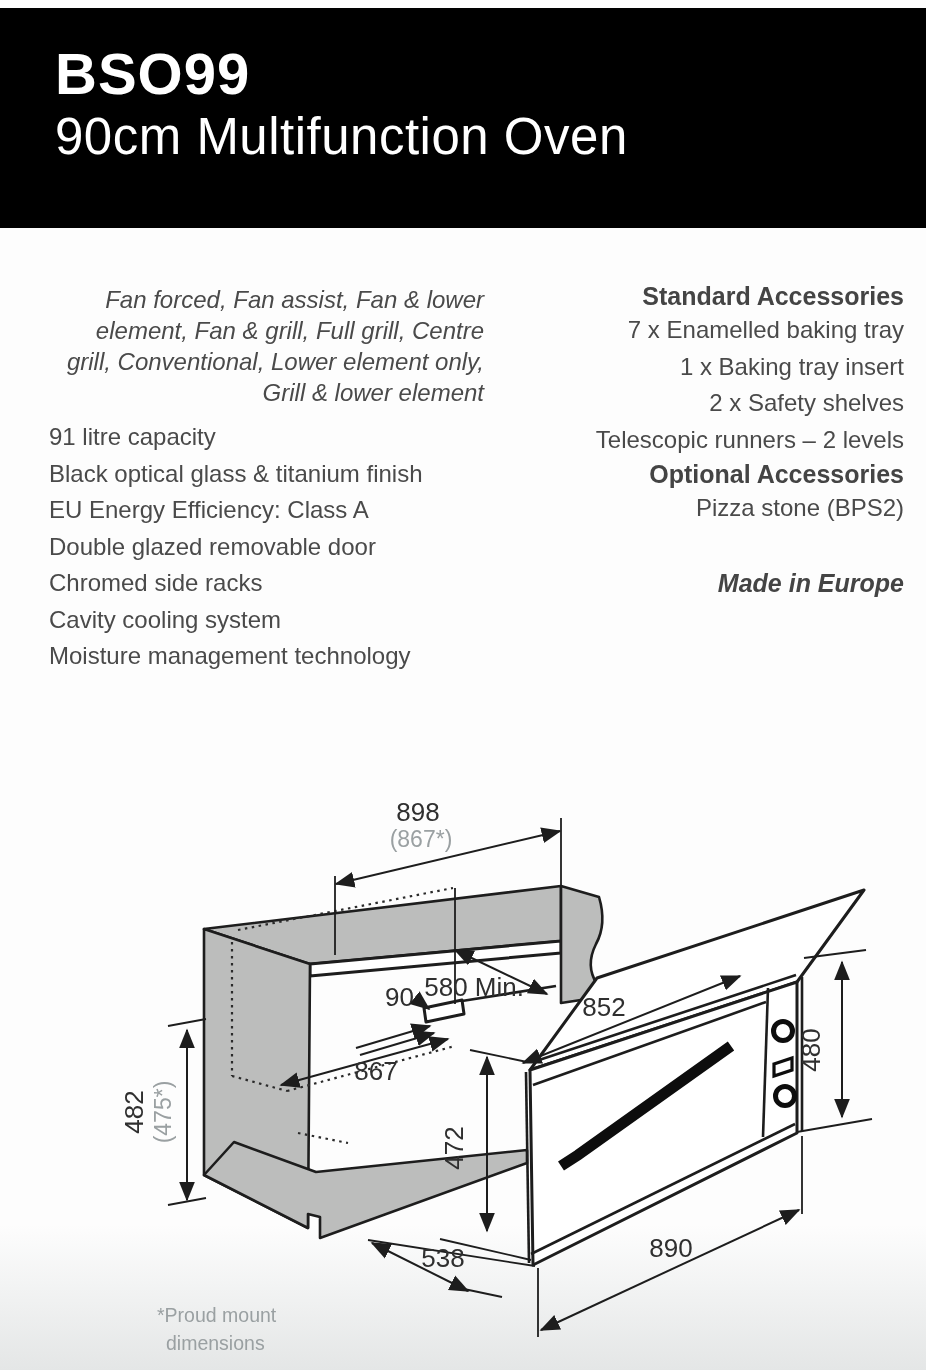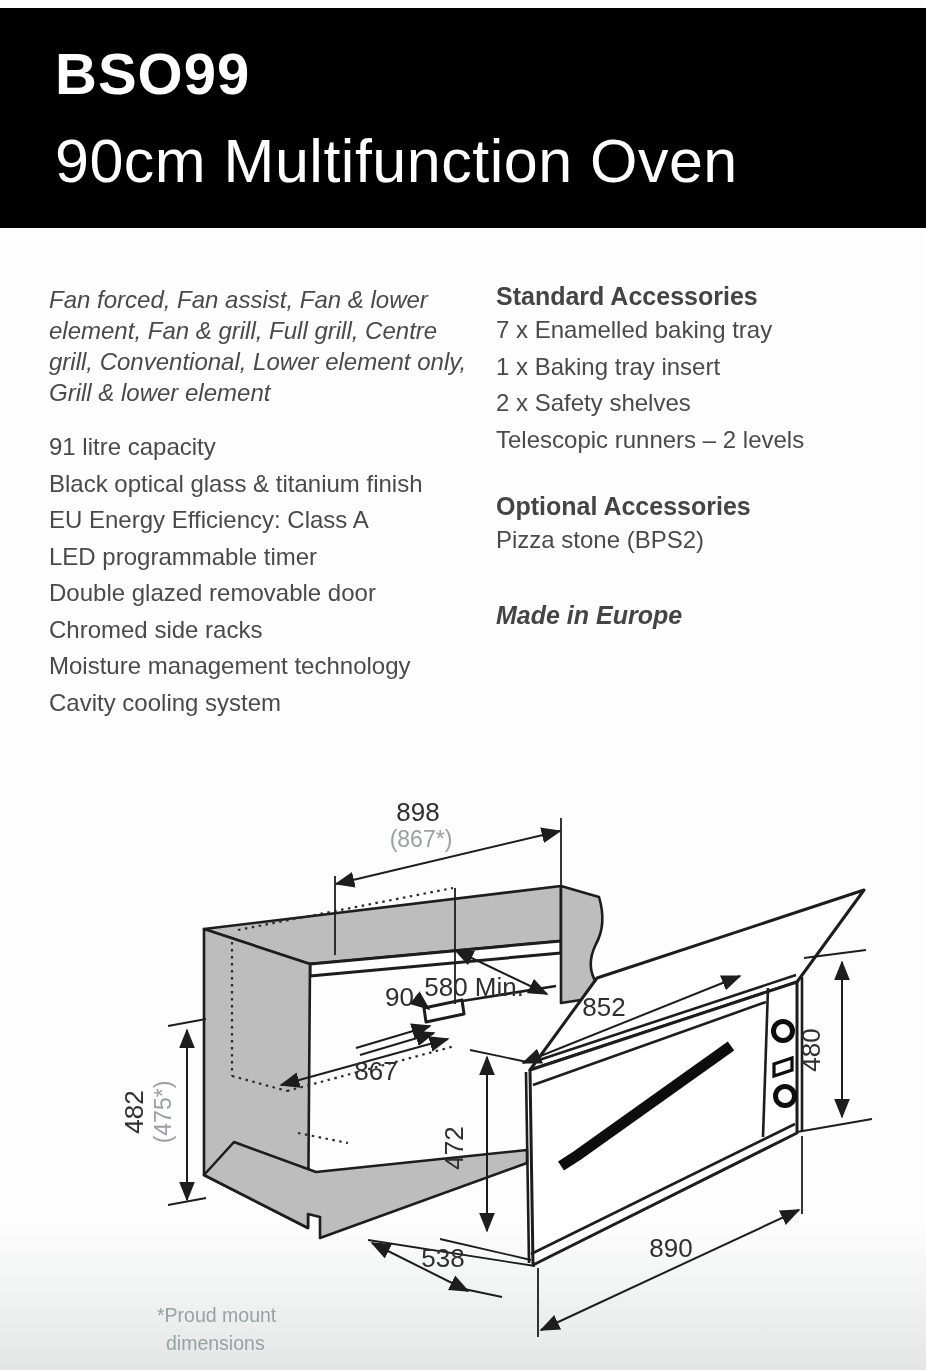--- a/index.html
+++ b/index.html
@@ -8,28 +8,28 @@
     --cabinet-fill:#bcbdbc; --line:#1d1d1d;
     --dim-text:#2f2f2f; --muted:#9aa0a2; --fade:#e4e6e6;
   }
   *{margin:0;padding:0;box-sizing:border-box;}
   html,body{background:#ffffff;}
   .page{position:relative;width:926px;height:1370px;background:#fdfdfd;overflow:hidden;
          font-family:"Liberation Sans", sans-serif;}
   .header{position:absolute;left:0;top:8px;width:926px;height:220px;background:var(--header-bg);
           color:var(--header-text);padding:34px 6px 0 55px;}
   .header .model{font-size:58px;font-weight:bold;line-height:1.12;letter-spacing:1px;}
-  .header .title{font-size:61px;font-weight:normal;line-height:1.12;margin-top:20px;letter-spacing:0.5px;}
+  .header .title{font-size:51px;font-weight:normal;line-height:1.12;margin-top:1px;letter-spacing:0.5px;}
   .col{position:absolute;top:280px;color:var(--body-text);font-size:24px;}
   .col-left{left:49px;width:435px;}
-  .col-right{left:496px;width:420px;}
+  .col-right{left:484px;width:420px;text-align:right;}
   .sec-heading{font-size:25px;font-weight:bold;color:var(--heading-text);line-height:32px;}
   .feat-item{line-height:36.5px;}
-  .feat-detail{font-style:italic;line-height:31px;margin:4px 0 21px 0;}
-  .gap30{margin-top:32px;} .gap38{margin-top:40px;font-style:italic;}
+  .feat-detail{font-style:italic;line-height:31px;margin:4px 0 11px 0;text-align:right;}
+  .gap30{} .gap38{margin-top:40px;font-style:italic;}
   .fade{position:absolute;left:0;top:1225px;width:926px;height:145px;
         background:linear-gradient(rgba(255,255,255,0), var(--fade));}
   svg.diagram{position:absolute;left:0;top:780px;width:926px;height:590px;}
   svg .gray{fill:var(--cabinet-fill);stroke:var(--line);stroke-width:2.6;stroke-linejoin:round;}
   svg .white{fill:#ffffff;stroke:var(--line);stroke-width:3;stroke-linejoin:round;}
   svg .edge{stroke:var(--line);stroke-width:2.6;fill:none;}
   svg .dot{stroke:#2a2a2a;stroke-width:2.2;fill:none;stroke-dasharray:2.5 4.5;}
   svg .dim{stroke:var(--line);stroke-width:2;fill:none;}
   svg .ext{stroke:var(--line);stroke-width:1.8;fill:none;}
   svg .handle{stroke:#0d0d0d;stroke-width:11;fill:none;stroke-linejoin:miter;}
@@ -48,25 +48,24 @@
   <div class="header">
     <div class="model">BSO99</div>
     <div class="title">90cm Multifunction Oven</div>
   </div>
 
   <div class="col col-left">
     <div class="feat-detail">Fan forced, Fan assist, Fan &amp; lower element, Fan &amp; grill, Full grill, Centre grill, Conventional, Lower element only, Grill &amp; lower element</div>
     <div class="feat-item">91 litre capacity</div>
     <div class="feat-item">Black optical glass &amp; titanium finish</div>
     <div class="feat-item">EU Energy Efficiency: Class A</div>
-    <div class="feat-item">LED programmable timer</div>
     <div class="feat-item">Double glazed removable door</div>
     <div class="feat-item">Chromed side racks</div>
+    <div class="feat-item">Cavity cooling system</div>
     <div class="feat-item">Moisture management technology</div>
-    <div class="feat-item">Cavity cooling system</div>
   </div>
 
   <div class="col col-right">
     <div class="sec-heading">Standard Accessories</div>
     <div class="feat-item">7 x Enamelled baking tray</div>
     <div class="feat-item">1 x Baking tray insert</div>
     <div class="feat-item">2 x Safety shelves</div>
     <div class="feat-item">Telescopic runners – 2 levels</div>
     <div class="sec-heading gap30">Optional Accessories</div>
     <div class="feat-item">Pizza stone (BPS2)</div>

